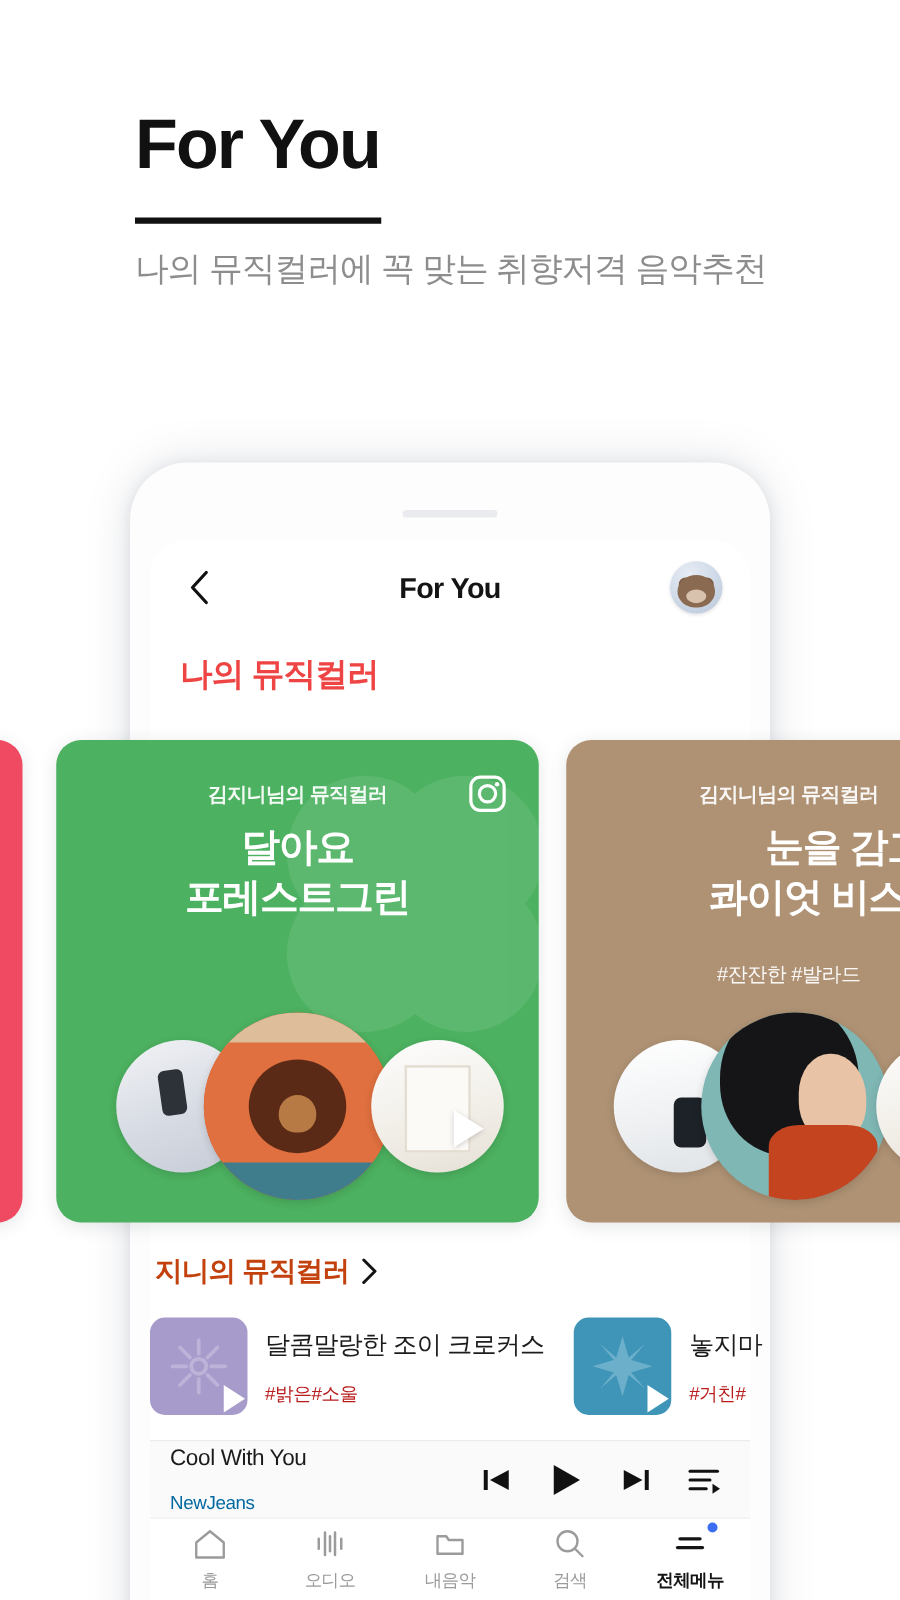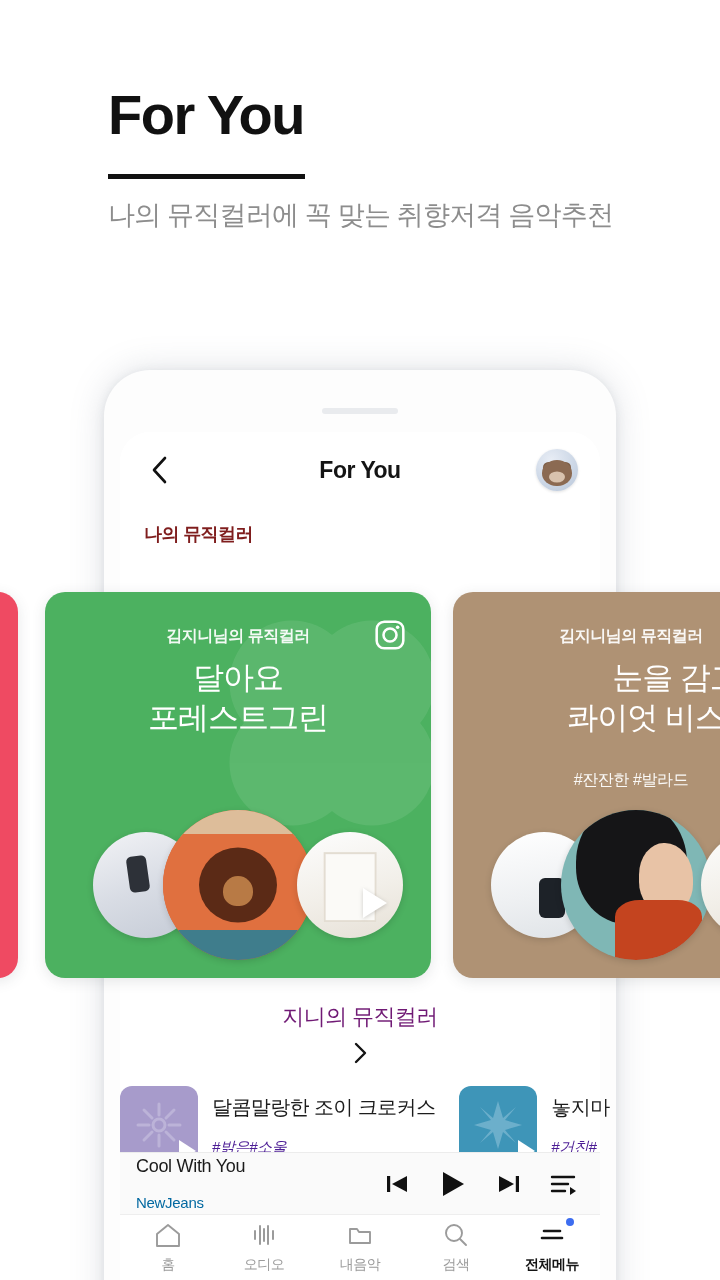--- a/index.html
+++ b/index.html
@@ -66,21 +66,21 @@
   .avatar .ear{ position:absolute; width:11px; height:11px; border-radius:50%; background:#7d5d46; top:30%;}
   .avatar .ear.l{ left:16%; } .avatar .ear.r{ right:16%; }
   .avatar .muzzle{
     position:absolute; left:50%; top:66%; transform:translate(-50%,-50%);
     width:16px; height:11px; border-radius:50%; background:#d8c2ae;
   }
 
   
   .sec-title{
     padding:14px 24px 0 24px;
-    font-size:18px; font-weight:700; color:#7f1d1d; letter-spacing:-0.6px;
+    font-size:26px; font-weight:700; color:#ef4444; letter-spacing:-0.6px;
   }
 
   
   .carousel{ position:absolute; left:0; top:592px; width:652px; height:386px; }
   .mc-card{
     position:absolute; top:0; height:386px; border-radius:20px; overflow:hidden;
     box-shadow:0 3px 14px rgba(60,70,80,.13);
   }
   .mc-card.pink{ left:-38px; width:56px; background:#ef4a62; }
   .mc-card.green{ left:45px; width:386px; background:#4cb160; }
@@ -93,21 +93,21 @@
   .insta{
     position:absolute; right:24px; top:26px; width:34px; height:34px;
   }
   .mc-owner{
     position:absolute; left:0; right:0; top:34px; text-align:center;
     font-size:16px; font-weight:600; color:rgba(255,255,255,.93); letter-spacing:-0.5px;
   }
   .brown .mc-owner{ left:auto; right:22px; width:260px; text-align:center;}
   .mc-name{
     position:absolute; left:0; right:0; top:66px; text-align:center;
-    font-size:31px; font-weight:400; color:#ffffff; line-height:1.28;
+    font-size:31px; font-weight:700; color:#ffffff; line-height:1.28;
     letter-spacing:-1px; white-space:pre-line;
   }
   .brown .mc-name{ left:auto; right:-58px; width:330px; text-align:center;}
   .mc-tags{
     position:absolute; left:0; right:0; top:178px; text-align:center;
     font-size:16px; font-weight:500; color:rgba(255,255,255,.94); letter-spacing:-0.4px;
   }
   .brown .mc-tags{ left:auto; right:22px; width:260px; text-align:center;}
 
   
@@ -165,38 +165,37 @@
     position:absolute; width:0; height:0;
     border-left:24px solid #ffffff; border-top:15px solid transparent;
     border-bottom:15px solid transparent;
     filter:drop-shadow(0 1px 2px rgba(0,0,0,.18));
   }
 
   
   .genie{ position:absolute; left:120px; top:1002px; width:480px; }
   .genie-head{
     display:flex; align-items:center; gap:10px;
-    font-size:22px; font-weight:400; color:#701a75; letter-spacing:-0.6px;
+    font-size:22px; font-weight:700; color:#c2410c; letter-spacing:-0.6px;
     padding:0 4px;
-    flex-direction:column;
   }
   .genie-row{ display:flex; gap:24px; margin-top:22px; }
   .genie-item{ display:flex; gap:14px; align-items:center; }
   .thumb{
     position:relative; width:78px; height:78px; border-radius:12px; overflow:hidden; flex:0 0 78px;
   }
   .thumb.purple{ background:#a79bcb; }
   .thumb.teal{ background:#3e95b8; }
   .thumb svg{ position:absolute; left:50%; top:50%; transform:translate(-50%,-50%); }
   .thumb .mini-play{
     position:absolute; right:2px; bottom:2px; width:0; height:0;
     border-left:17px solid #ffffff; border-top:11px solid transparent; border-bottom:11px solid transparent;
   }
   .g-title{ font-size:20px; color:#1c1c1c; font-weight:500; letter-spacing:-0.6px; white-space:nowrap;}
-  .g-tags{ font-size:15px; color:#4c1d95; margin-top:17px; letter-spacing:-0.4px; white-space:nowrap;font-style:italic;}
+  .g-tags{ font-size:15px; color:#b91c1c; margin-top:17px; letter-spacing:-0.4px; white-space:nowrap;}
 
   
   .player{
     position:absolute; left:120px; top:1152px; width:480px; height:62px;
     background:#fafafa; border-top:1px solid #ececec;
     display:flex; align-items:center; padding:16px 16px;
   }
   .pl-meta{ flex:1; min-width:0; }
   .pl-title{ font-size:18px; color:#1b1b1b; letter-spacing:-0.3px; }
   .pl-artist{ font-size:15px; color:#0369a1; margin-top:17px; letter-spacing:-0.3px;}

